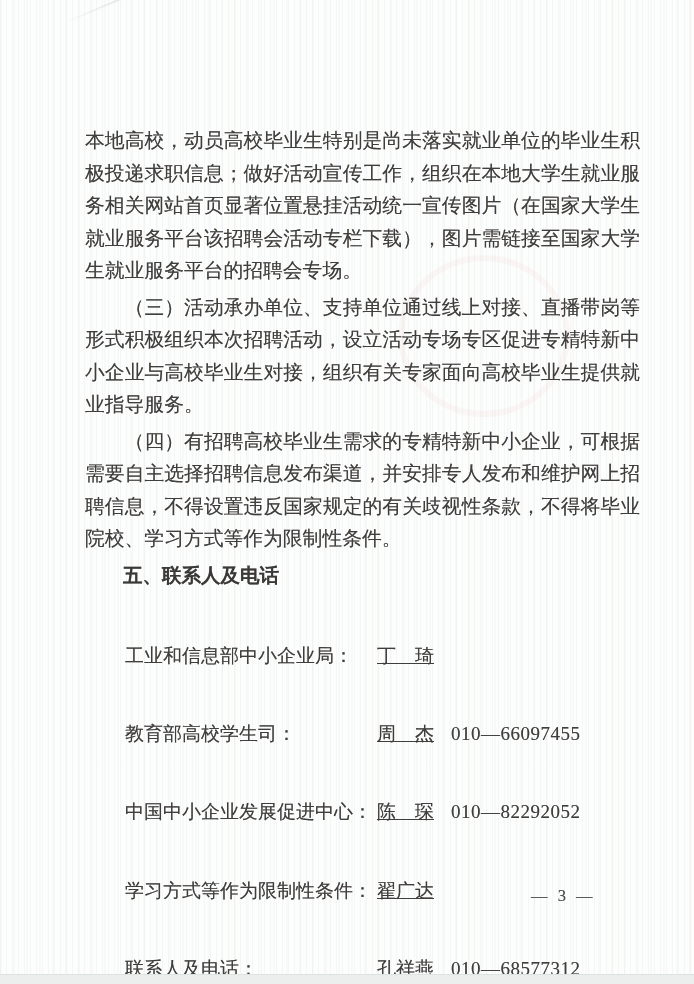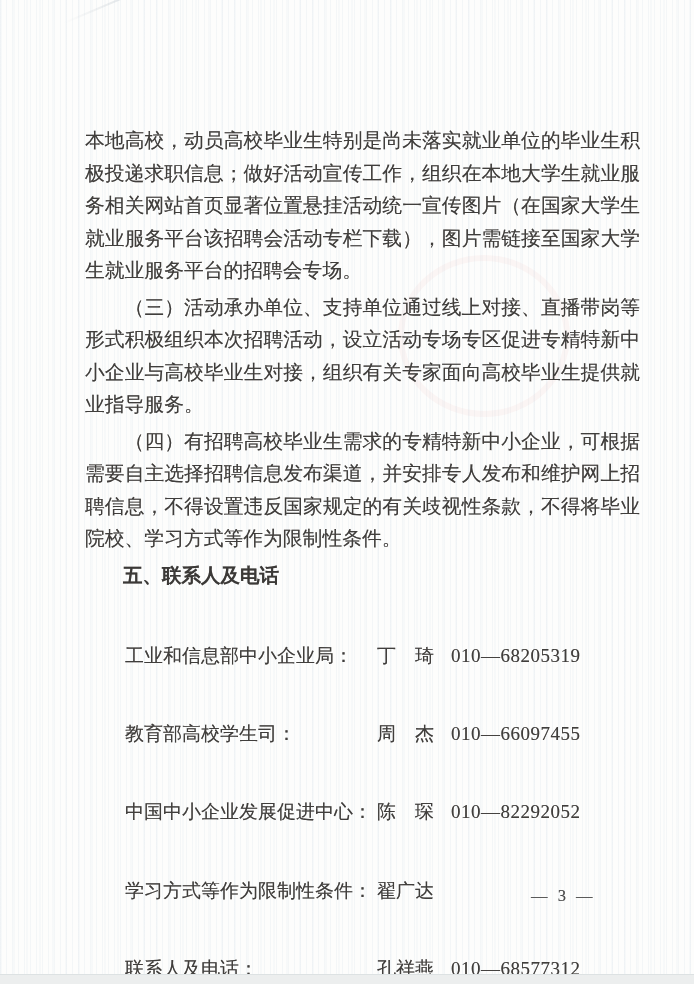--- a/index.html
+++ b/index.html
@@ -76,20 +76,21 @@
   }
   .contact-org {
     flex: 0 0 auto;
     min-width: 252px;
     margin-top: 45px;
   }
   .contact-name {
     flex: 0 0 auto;
     width: 62px;
     margin-right: 12px;
+    text-decoration: underline;
   }
   .contact-phone {
     flex: 0 0 auto;
     letter-spacing: 0.5px;
   }
   .page-number {
     position: absolute;
     left: 531px;
     top: 886px;
     font-size: 16.5px;
@@ -124,21 +125,20 @@
     <p class="para indent">（四）有招聘高校毕业生需求的专精特新中小企业，可根据需要自主选择招聘信息发布渠道，并安排专人发布和维护网上招聘信息，不得设置违反国家规定的有关歧视性条款，不得将毕业院校、学习方式等作为限制性条件。</p>
 
 
     <h2 class="section-heading">五、联系人及电话</h2>
 
     <div class="contacts">
 
       <div class="contact-row">
         <span class="contact-org">工业和信息部中小企业局：</span>
         <span class="contact-name">丁　琦</span>
-        <span class="contact-phone">010—68205319</span>
       </div>
 
       <div class="contact-row">
         <span class="contact-org">教育部高校学生司：</span>
         <span class="contact-name">周　杰</span>
         <span class="contact-phone">010—66097455</span>
       </div>
 
       <div class="contact-row">
         <span class="contact-org">中国中小企业发展促进中心：</span>

